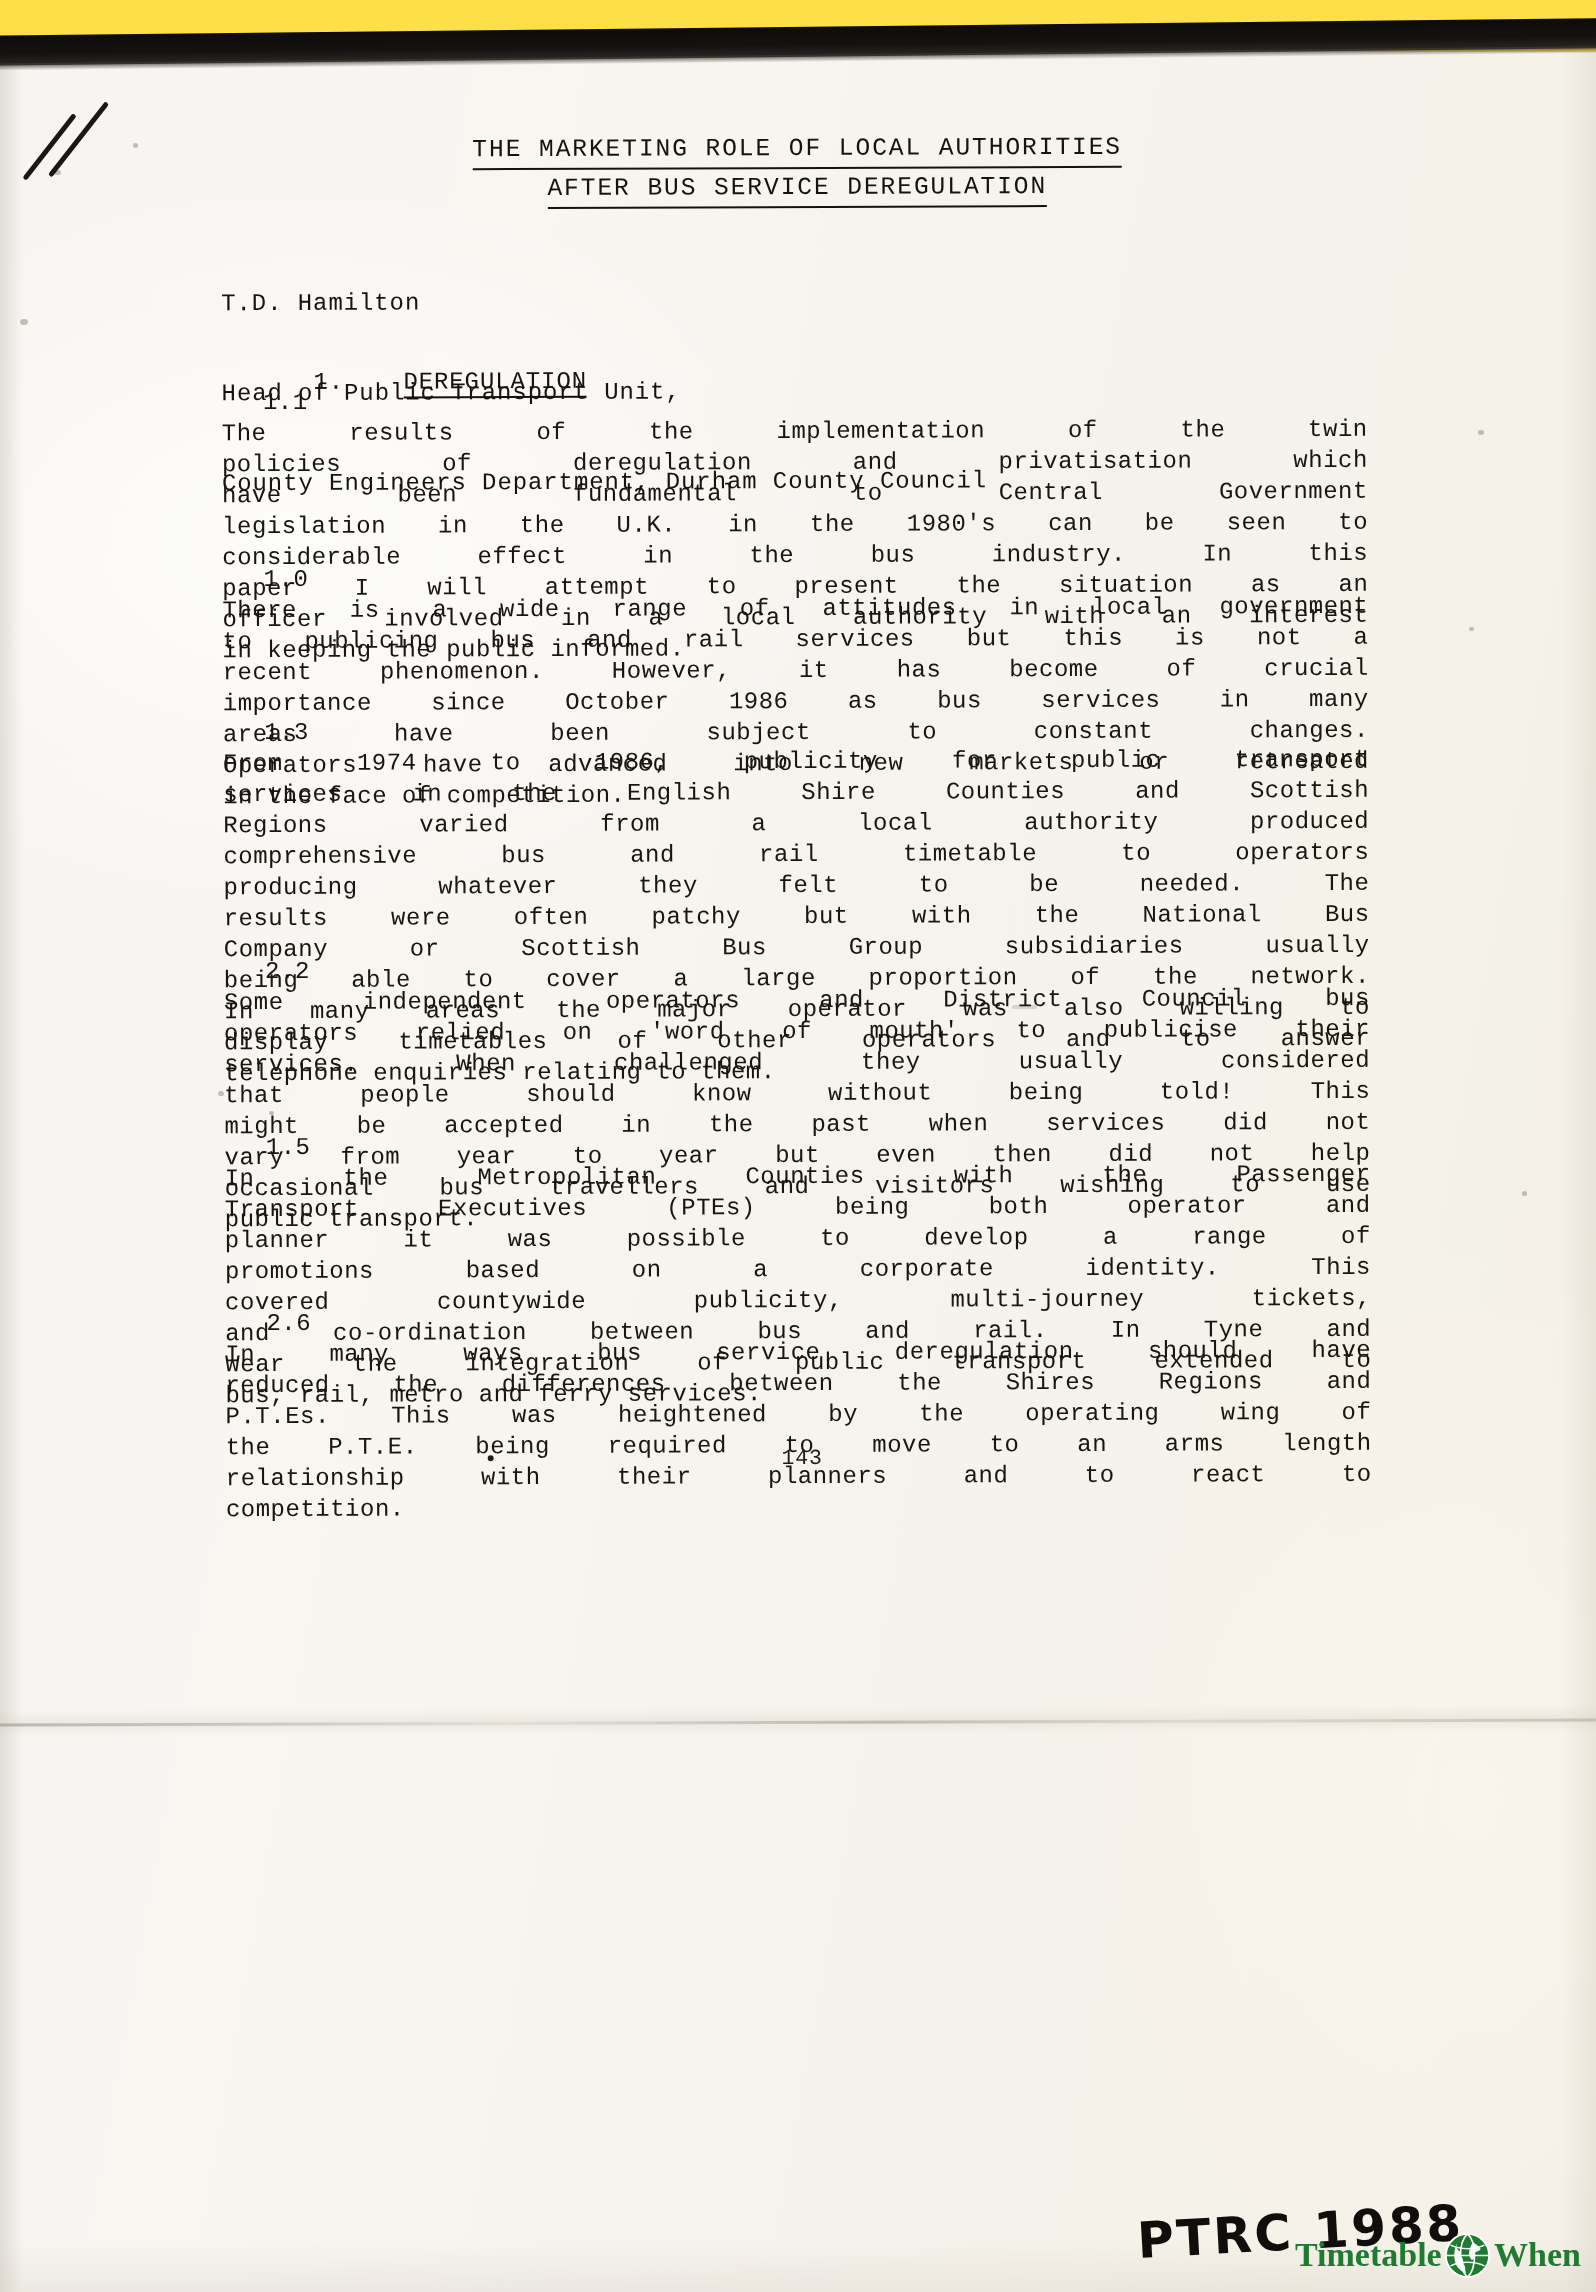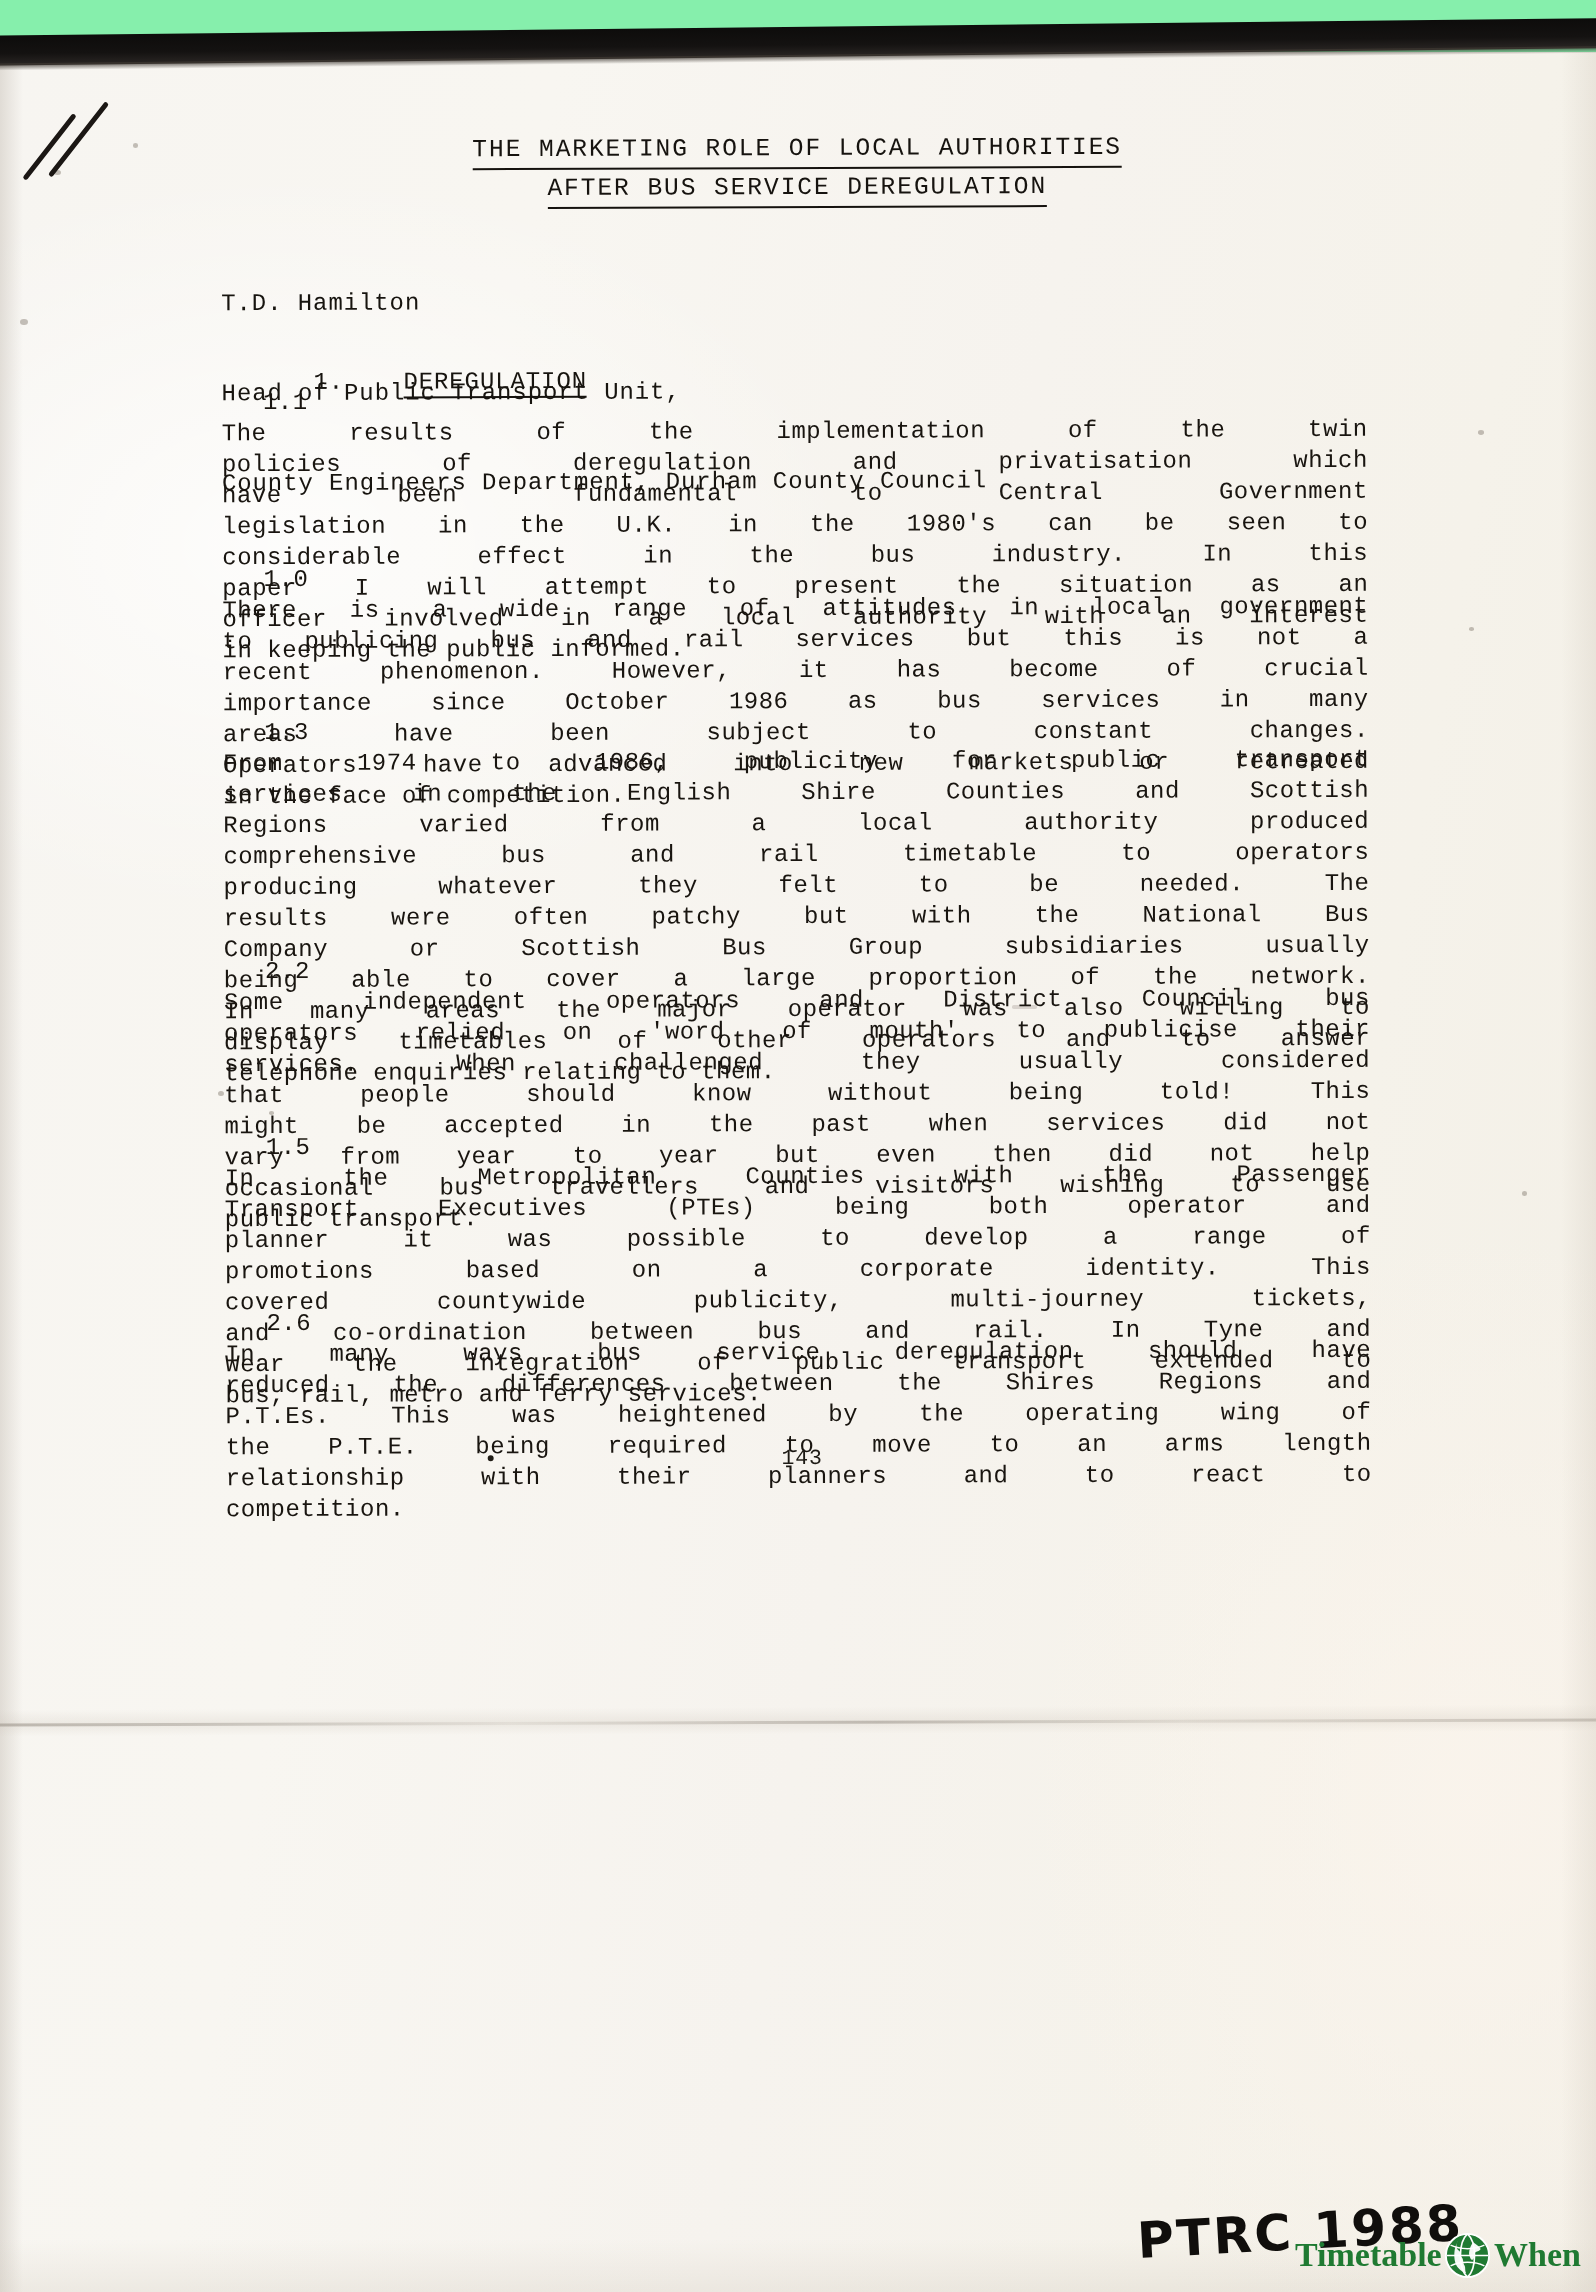--- a/index.html
+++ b/index.html
@@ -6,21 +6,21 @@
     margin: 0;
     padding: 0;
     background: #ffffff;
   }
 
   .page {
     position: relative;
     width: 1597px;
     height: 2293px;
     overflow: hidden;
-    background: #86efac;
+    background: #fde047;
     font-family: "Liberation Mono", "DejaVu Sans Mono", monospace;
   }
 
   
   .paper {
     position: absolute;
     left: 0;
     top: 52px;
     width: 1597px;
     height: 2241px;

